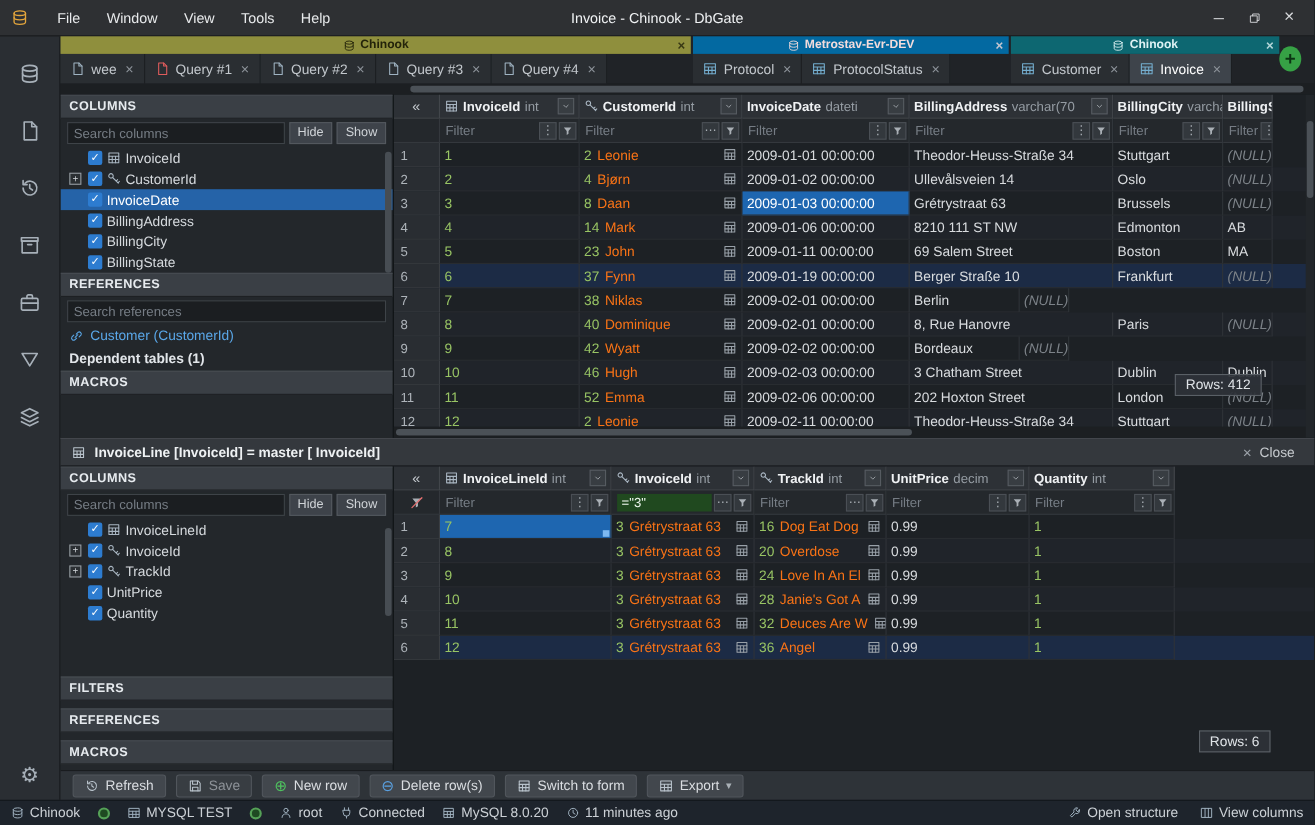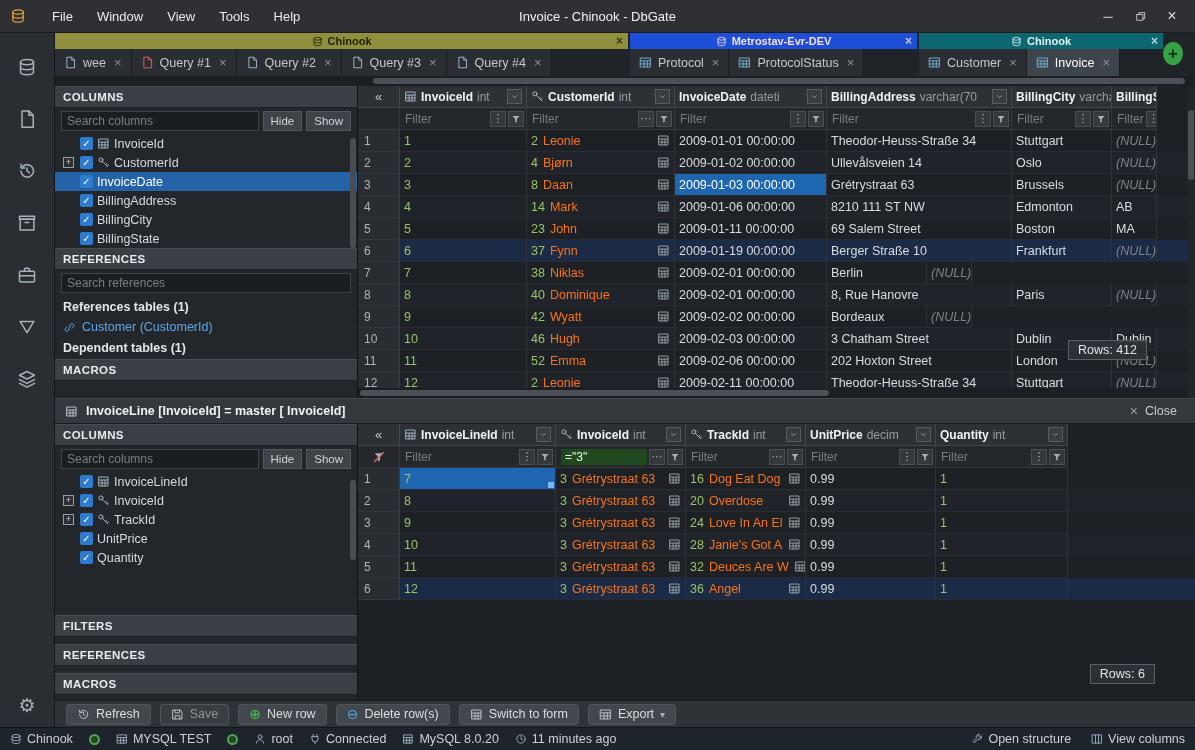--- a/index.html
+++ b/index.html
@@ -286,21 +286,21 @@
                     <path d="M4 1.5h5.5L13 5v9.5H4z"></path>
                     <path d="M9.5 1.5V5H13"></path>
                   </svg>
                 </span>
                 <span class="tab-label">Query #4</span>
                 <span class="tab-close">×</span>
               </div>
             </div>
           </div>
           <div class="tab-group" style="width: 287px;">
-            <div class="group-bar" style="background: #1d4ed8; color: rgb(243, 220, 220);">
+            <div class="group-bar" style="background: #0369a1; color: rgb(243, 220, 220);">
               <span class="ic ic11">
                 <svg viewBox="0 0 16 16">
                   <ellipse cx="8" cy="4" rx="5.2" ry="2.1"></ellipse>
                   <path d="M2.8 4v8c0 1.16 2.33 2.1 5.2 2.1s5.2-.94 5.2-2.1V4"></path>
                   <path d="M2.8 8c0 1.16 2.33 2.1 5.2 2.1S13.2 9.16 13.2 8"></path>
                 </svg>
               </span>
               <span class="gb-label">Metrostav-Evr-DEV</span>
               <span class="gb-close">×</span>
             </div>
@@ -420,21 +420,20 @@
             <div class="tree-item">
               <div class="gutter"></div>
               <div class="checkbox">✓</div>
               <span class="tree-label">BillingState</span>
             </div>
           </div>
         <div class="sec-header">REFERENCES</div>
         <div class="search-row">
           <input class="search-input" placeholder="Search references" style="">
         </div>
-        <div class="ref-label">References tables (1)</div>
         <div class="ref-link">
           <span class="ic">
               <svg viewBox="0 0 16 16">
                 <path d="M6.5 9.5l3-3M5 7l-2 2a2.3 2.3 0 0 0 3.2 3.2l2-2M11 9l2-2a2.3 2.3 0 0 0-3.2-3.2l-2 2"></path>
               </svg>
             </span>
           <span>Customer (CustomerId)</span>
         </div>
         <div class="ref-label">Dependent tables (1)</div>
         <div class="sec-header">MACROS</div>

